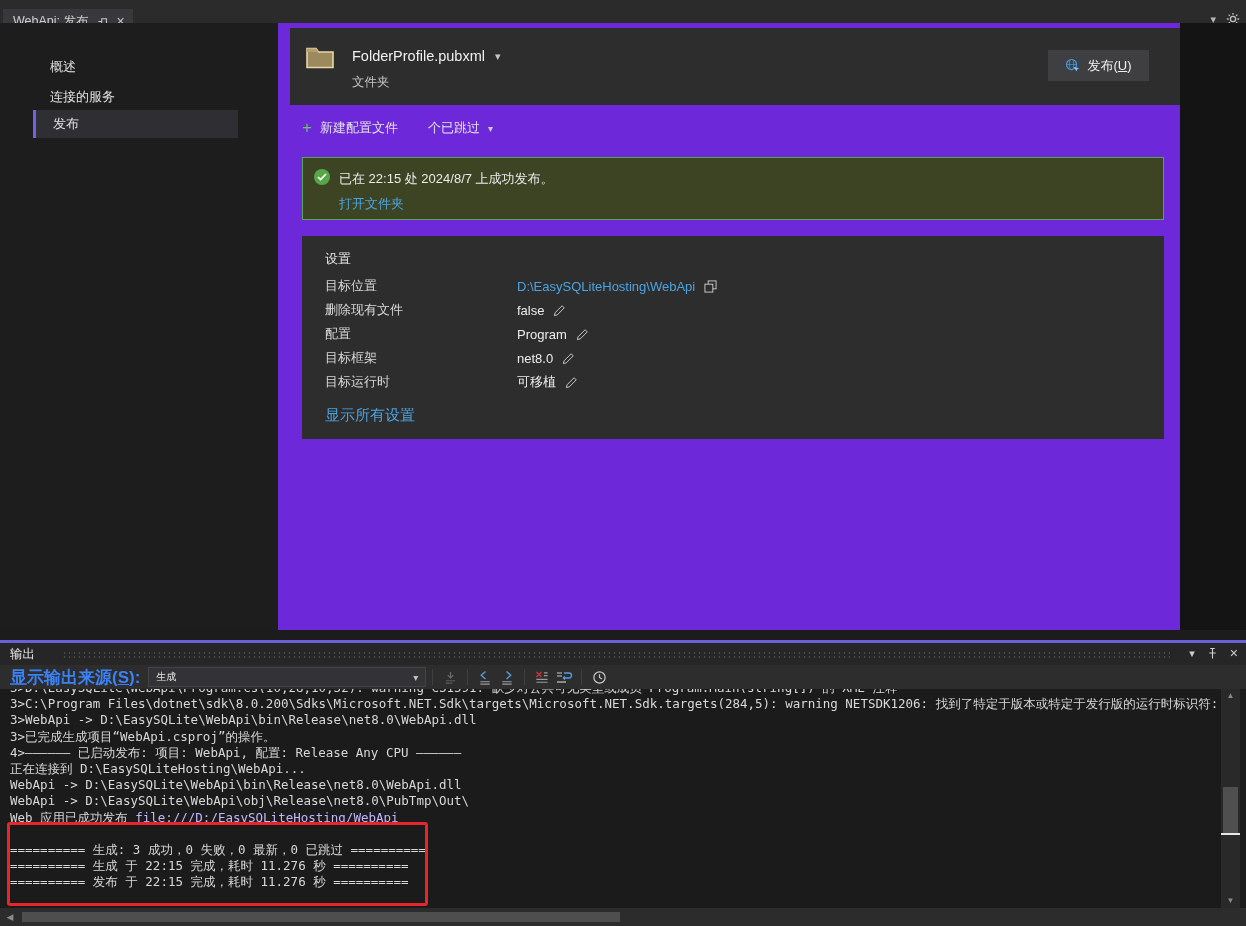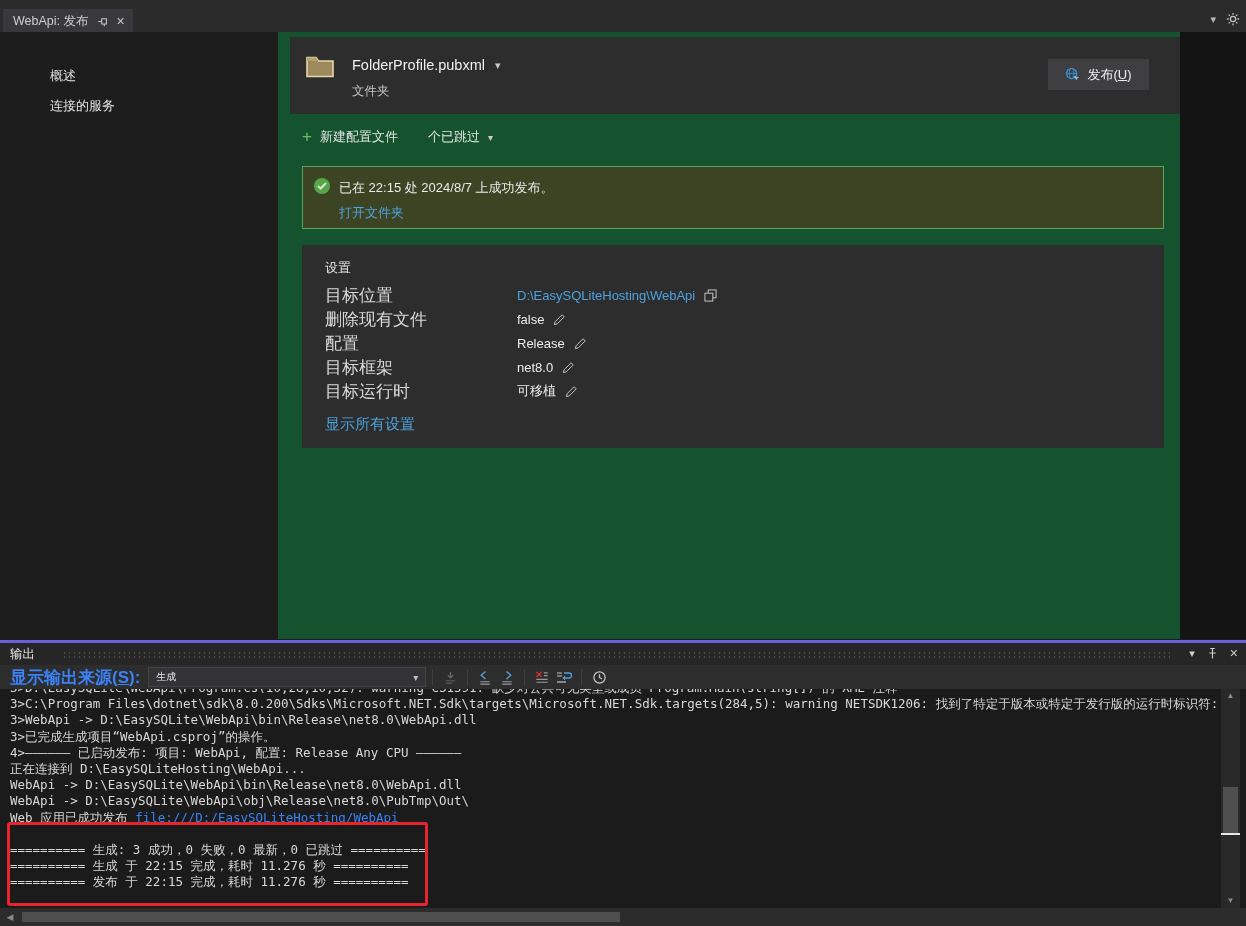--- a/index.html
+++ b/index.html
@@ -10,21 +10,21 @@
   
   .tabstrip { position:absolute; left:0; top:0; width:1246px; height:33px; background:#2b2b2b; }
   .tab { position:absolute; left:3px; top:9px; height:24px; background:#39393d; display:flex; align-items:center; padding:0 8px 0 10px; gap:8px; cursor:pointer; }
   .tab-title { font-size:12.5px; color:#cfcfcf; }
   .tab-icon { display:flex; align-items:center; color:#c8c8c8; }
   .tab-close { color:#c8c8c8; font-size:14px; line-height:14px; }
   .strip-controls { position:absolute; right:6px; top:12px; display:flex; gap:10px; align-items:center; }
   .strip-chevron { color:#b8b8b8; font-size:11px; }
 
   
-  .editor { position:absolute; left:0; top:32px; width:1246px; height:607px; background:#14532d; }
+  .editor { position:absolute; left:0; top:23px; width:1246px; height:607px; background:#6d28d9; }
   .rightband { position:absolute; left:1180px; top:0; width:66px; height:607px; background:#141414; }
 
   .sidebar { position:absolute; left:0; top:0; width:278px; height:607px; background:#1d1d1d; }
   .side-item { position:absolute; left:0; width:278px; height:26px; line-height:26px; padding-left:50px; font-size:13px; color:#e0e0e0; cursor:pointer; }
   .side-item.sel { left:33px; width:205px; height:28px; line-height:28px; padding-left:17px; background:#2f2f33; border-left:3px solid #7160e8; }
 
   .header-card { position:absolute; left:290px; top:5px; width:890px; height:77px; background:#2d2d2d; }
   .folder-icon { position:absolute; left:15px; top:16px; }
   .profile-name-row { position:absolute; left:62px; top:20px; display:flex; align-items:center; gap:10px; cursor:pointer; }
   .profile-name { font-size:14.5px; color:#f0f0f0; }
@@ -40,21 +40,21 @@
   .chev-sm { color:#cccccc; font-size:10px; }
 
   .banner { position:absolute; left:302px; top:134px; width:862px; height:63px; background:#3d4424; border:1px solid #56a456; }
   .check-circle { position:absolute; left:11px; top:11px; width:16px; height:16px; border-radius:50%; background:#57a64a; display:flex; align-items:center; justify-content:center; }
   .banner-msg { position:absolute; left:36px; top:12px; font-size:13px; color:#eaeaea; }
   .banner-link { position:absolute; left:36px; top:37px; font-size:13px; color:#4da3e0; cursor:pointer; text-decoration:none; }
 
   .settings-card { position:absolute; left:302px; top:213px; width:862px; height:203px; background:#2d2d2d; }
   .settings-title { position:absolute; left:23px; top:14px; font-size:13px; color:#e6e6e6; }
   .setting-row { position:absolute; left:23px; height:20px; display:flex; align-items:center; width:800px; }
-  .setting-label { width:192px; font-size:17px; color:#d8d8d8; }
+  .setting-label { width:192px; font-size:13px; color:#d8d8d8; }
   .setting-value { font-size:13px; color:#ececec; display:flex; align-items:center; gap:9px; }
   .setting-value.link { color:#4da3e0; cursor:pointer; }
   .show-all { position:absolute; left:23px; top:170px; font-size:15px; color:#4da3e0; cursor:pointer; text-decoration:none; }
   .icon-btn { display:inline-flex; align-items:center; cursor:pointer; }
 
   
   .output-panel { position:absolute; left:0; top:640px; width:1246px; height:286px; background:#1b1b1b; }
   .accent-line { position:absolute; left:0; top:0; width:1246px; height:3px; background:#6a5fd8; }
   .panel-titlebar { position:absolute; left:0; top:3px; width:1246px; height:22px; background:#262627; }
   .panel-title { position:absolute; left:10px; top:3px; font-size:12.5px; color:#e8e8e8; }
@@ -69,21 +69,21 @@
   .src-label { margin-left:10px; font-size:17px; color:#3b82f6; white-space:nowrap;font-weight:bold; }
   .src-dropdown { margin-left:8px; width:278px; height:20px; background:#333337; border:1px solid #434346; display:flex; align-items:center; justify-content:space-between; padding:0 7px; cursor:pointer; }
   .src-dropdown .val { font-size:10px; color:#e8e8e8; }
   .src-dropdown .chev { color:#c0c0c0; font-size:10px; }
   .tb-sep { width:1px; height:16px; background:#3f3f46; margin:0 6px; }
   .tb-icon { width:22px; height:20px; display:flex; align-items:center; justify-content:center; cursor:pointer; }
 
   .output-text { position:absolute; left:0; top:49px; width:1221px; height:219px; background:#1b1b1b; overflow:hidden; padding-left:10px; }
   .output-lines { margin-top:-9px; }
   .oline { font-family:"DejaVu Sans Mono","Liberation Mono",monospace; font-size:12.5px; line-height:16.2px; color:#d8d8d8; white-space:pre; }
-  .oline a { color:#3b82f6; text-decoration:underline; cursor:pointer;text-align:center; }
+  .oline a { color:#c4b5fd; text-decoration:underline; cursor:pointer;text-align:center; }
 
   .vscroll { position:absolute; left:1221px; top:49px; width:19px; height:219px; background:#292929; }
   .vscroll .arr { position:absolute; left:0; width:19px; height:14px; color:#8a8a8a; font-size:8px; text-align:center; line-height:14px; cursor:pointer; }
   .vscroll .thumb { position:absolute; left:2px; top:98px; width:15px; height:46px; background:#4f4f4f; cursor:pointer; }
   .vscroll .marker { position:absolute; left:0; top:144px; width:19px; height:2px; background:#e8e8e8; }
 
   .hscroll { position:absolute; left:0; top:268px; width:1246px; height:18px; background:#2c2c2c; }
   .hscroll .arr { position:absolute; left:2px; top:0; width:16px; height:18px; color:#8a8a8a; font-size:9px; text-align:center; line-height:18px; cursor:pointer; }
   .hscroll .thumb { position:absolute; left:22px; top:4px; width:598px; height:10px; background:#4e4e4e; cursor:pointer; }
 
@@ -116,20 +116,21 @@
       </span>
     </div>
   </div>
 
   <div class="editor">
     <div class="rightband"></div>
 
     <div class="sidebar">
       <div class="side-item" style="top:31px">概述</div>
       <div class="side-item" style="top:61px">连接的服务</div>
+      <div class="side-item sel" style="top:87px">发布</div>
     </div>
 
     <div class="header-card">
       <span class="folder-icon">
         <svg width="30" height="26" viewBox="0 0 30 26">
             <path d="M2 4.5h9l2.5 3.5H28v15.5H2z" fill="#9c8a5e" stroke="#e8d7a4" stroke-width="1.6"></path>
             <path d="M2 4.5h9l2.5 3.5H2z" fill="#b2a070"></path>
           </svg>
       </span>
       <div class="profile-name-row">
@@ -195,21 +196,21 @@
             <svg width="13" height="13" viewBox="0 0 14 14">
                 <path d="M1.5 12.5l.8-3.1 7.5-7.5 2.3 2.3-7.5 7.5z" fill="none" stroke="#d0d0d0"></path>
               </svg>
           </span>
         </span>
       </div>
 
       <div class="setting-row" style="top:88px">
         <span class="setting-label">配置</span>
         <span class="setting-value">
-          <span>Release</span>
+          <span>Program</span>
           <span class="icon-btn">
             <svg width="13" height="13" viewBox="0 0 14 14">
                 <path d="M1.5 12.5l.8-3.1 7.5-7.5 2.3 2.3-7.5 7.5z" fill="none" stroke="#d0d0d0"></path>
               </svg>
           </span>
         </span>
       </div>
 
       <div class="setting-row" style="top:112px">
         <span class="setting-label">目标框架</span>

